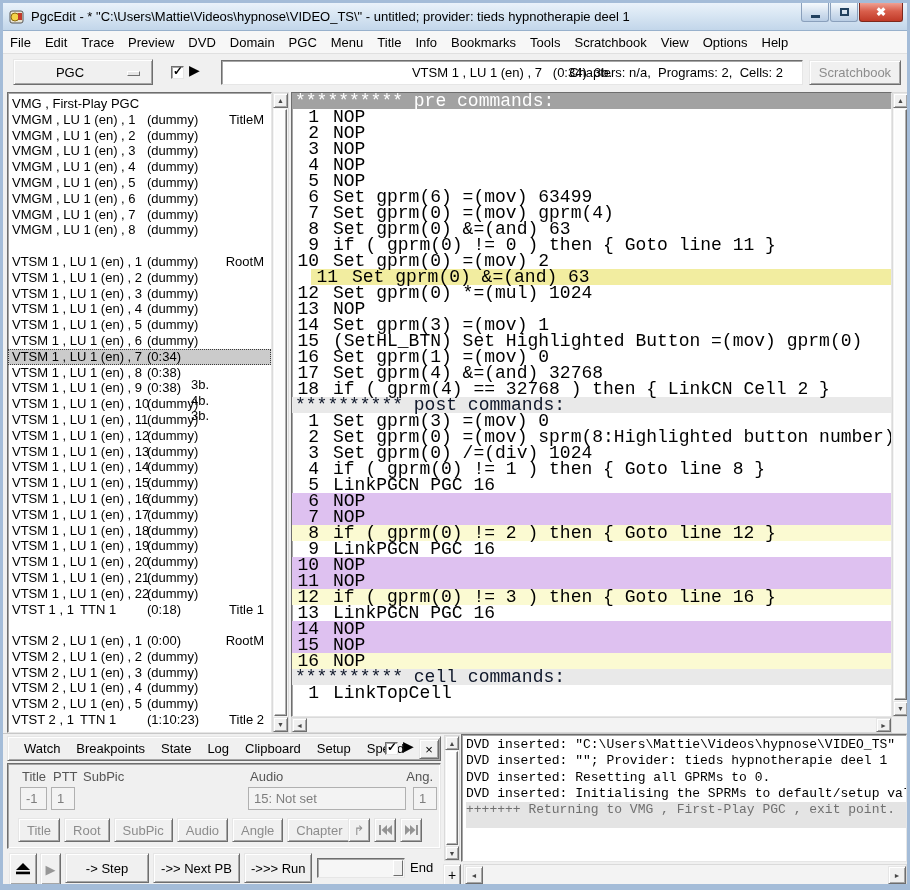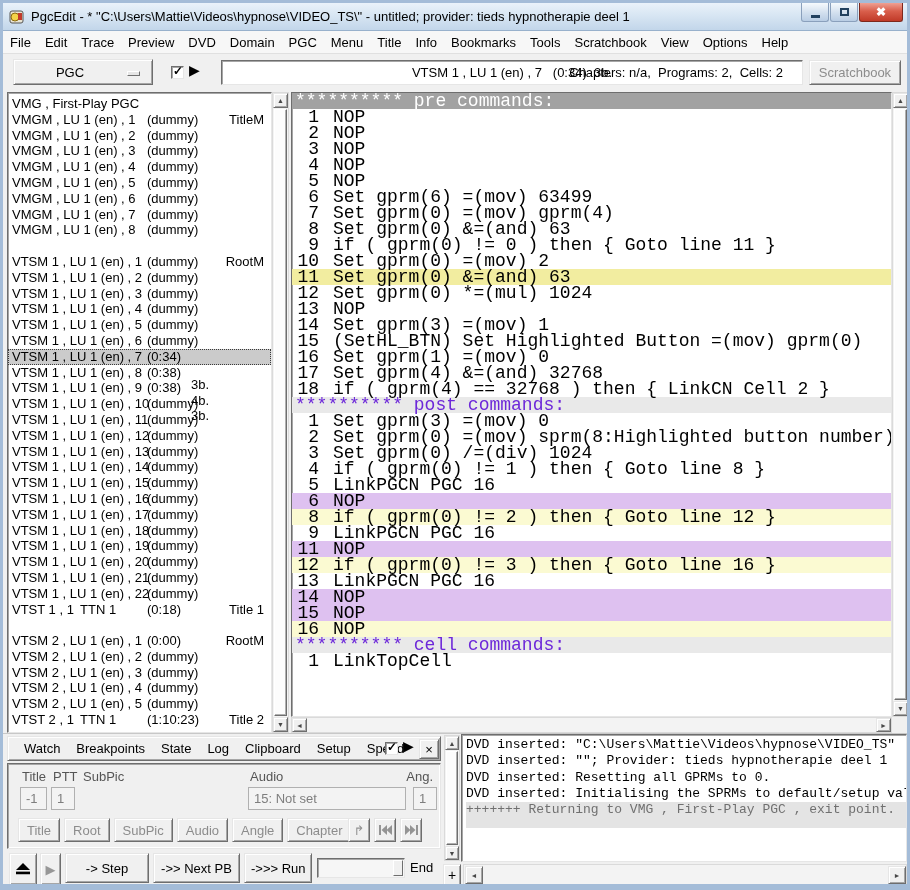--- a/index.html
+++ b/index.html
@@ -47,26 +47,26 @@
 
   
   .pgclist{position:absolute;left:4px;top:89px;width:265px;height:641px;overflow:hidden;padding-top:3px;}
   .lrow{position:relative;height:15.8px;line-height:15.8px;white-space:pre;}
   .lrow span{position:absolute;top:0;}
   .ln{left:4px;} .lttn{left:72px;} .ld{left:139px;} .ltag-l{left:183px;margin-top:28px;} .ltag-r{right:7px;}
   .sel{background:#cbcbcb;outline:1px dotted #3a3a3a;outline-offset:-1px;}
 
   .cmdpanel{position:absolute;left:288px;top:89px;width:601px;height:625px;overflow:hidden;
     font-family:"Liberation Mono",monospace;font-size:18px;}
-  .chead{height:16px;line-height:16px;background:#e9e9e9;color:#6d28d9;padding-left:3px;white-space:pre;}
+  .chead{height:16px;line-height:16px;background:#e9e9e9;color:#0f172a;padding-left:3px;white-space:pre;}
   .chead-dark{background:#a2a2a2;color:#fff;}
   .cline{height:16px;line-height:16px;white-space:pre;}
   .lno{display:inline-block;width:27px;text-align:right;}
   .ltxt{margin-left:14px;}
-  .hl-cur{background:#f2eda0;}
+  .hl-cur{background:#f2eda0;margin-left:19px;}
   .hl-bp{background:#fbfad2;}
   .hl-nop{background:#dec1f0;}
 
   
   .sb{position:absolute;background:#f3f3f3;border:1px solid #dadada;}
   .sbtn{position:absolute;display:flex;align-items:center;justify-content:center;font-size:7px;color:#474747;
     background:#f0f0f0;border:1px solid;border-color:#e6e6e6 #6e6e6e #6e6e6e #e6e6e6;box-shadow:inset 1px 1px 0 #fff,inset -1px -1px 0 #a6a6a6;}
   .sthumb{position:absolute;background:#fcfcfc;border:1px solid;border-color:#fff #6e6e6e #6e6e6e #fff;box-shadow:inset -1px -1px 0 #b0b0b0;}
 
   
@@ -236,22 +236,24 @@
           <div class="cline"><span class="lno">16</span><span class="ltxt">Set gprm(1) =(mov) 0</span></div>
           <div class="cline"><span class="lno">17</span><span class="ltxt">Set gprm(4) &amp;=(and) 32768</span></div>
           <div class="cline"><span class="lno">18</span><span class="ltxt">if ( gprm(4) == 32768 ) then { LinkCN Cell 2 }</span></div>
           <div class="chead">********** post commands:</div>
           <div class="cline"><span class="lno">1</span><span class="ltxt">Set gprm(3) =(mov) 0</span></div>
           <div class="cline"><span class="lno">2</span><span class="ltxt">Set gprm(0) =(mov) sprm(8:Highlighted button number)</span></div>
           <div class="cline"><span class="lno">3</span><span class="ltxt">Set gprm(0) /=(div) 1024</span></div>
           <div class="cline"><span class="lno">4</span><span class="ltxt">if ( gprm(0) != 1 ) then { Goto line 8 }</span></div>
           <div class="cline"><span class="lno">5</span><span class="ltxt">LinkPGCN PGC 16</span></div>
           <div class="cline hl-nop"><span class="lno">6</span><span class="ltxt">NOP</span></div>
+          <div class="cline hl-nop"><span class="lno">7</span><span class="ltxt">NOP</span></div>
           <div class="cline hl-bp"><span class="lno">8</span><span class="ltxt">if ( gprm(0) != 2 ) then { Goto line 12 }</span></div>
           <div class="cline"><span class="lno">9</span><span class="ltxt">LinkPGCN PGC 16</span></div>
+          <div class="cline hl-nop"><span class="lno">10</span><span class="ltxt">NOP</span></div>
           <div class="cline hl-nop"><span class="lno">11</span><span class="ltxt">NOP</span></div>
           <div class="cline hl-bp"><span class="lno">12</span><span class="ltxt">if ( gprm(0) != 3 ) then { Goto line 16 }</span></div>
           <div class="cline"><span class="lno">13</span><span class="ltxt">LinkPGCN PGC 16</span></div>
           <div class="cline hl-nop"><span class="lno">14</span><span class="ltxt">NOP</span></div>
           <div class="cline hl-nop"><span class="lno">15</span><span class="ltxt">NOP</span></div>
           <div class="cline hl-bp"><span class="lno">16</span><span class="ltxt">NOP</span></div>
           <div class="chead">********** cell commands:</div>
           <div class="cline"><span class="lno">1</span><span class="ltxt">LinkTopCell</span></div>
         </div>
     </div>

